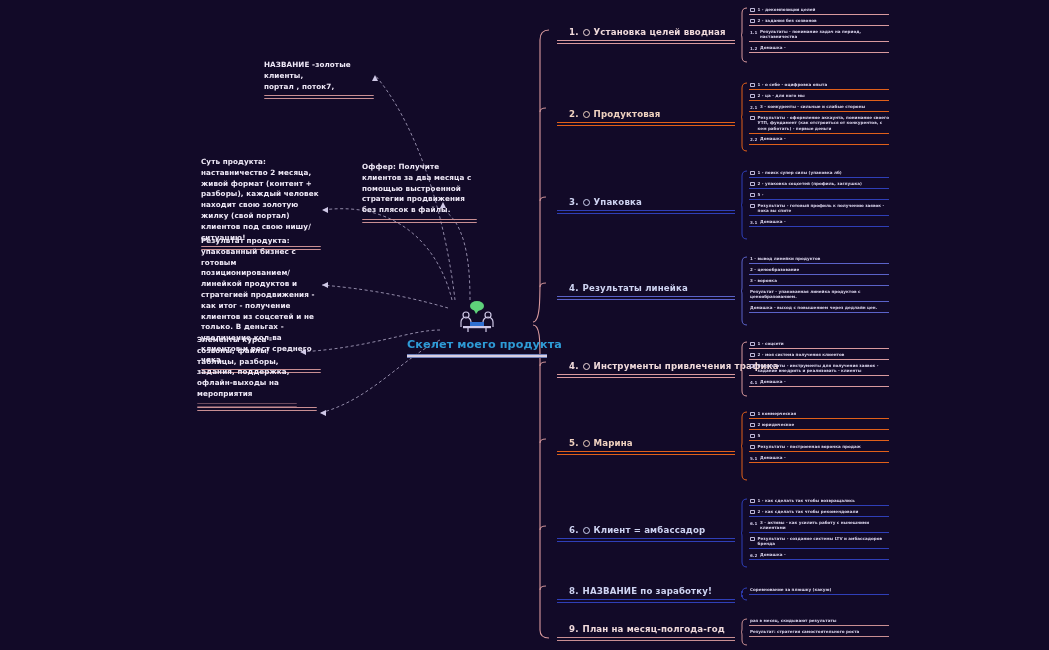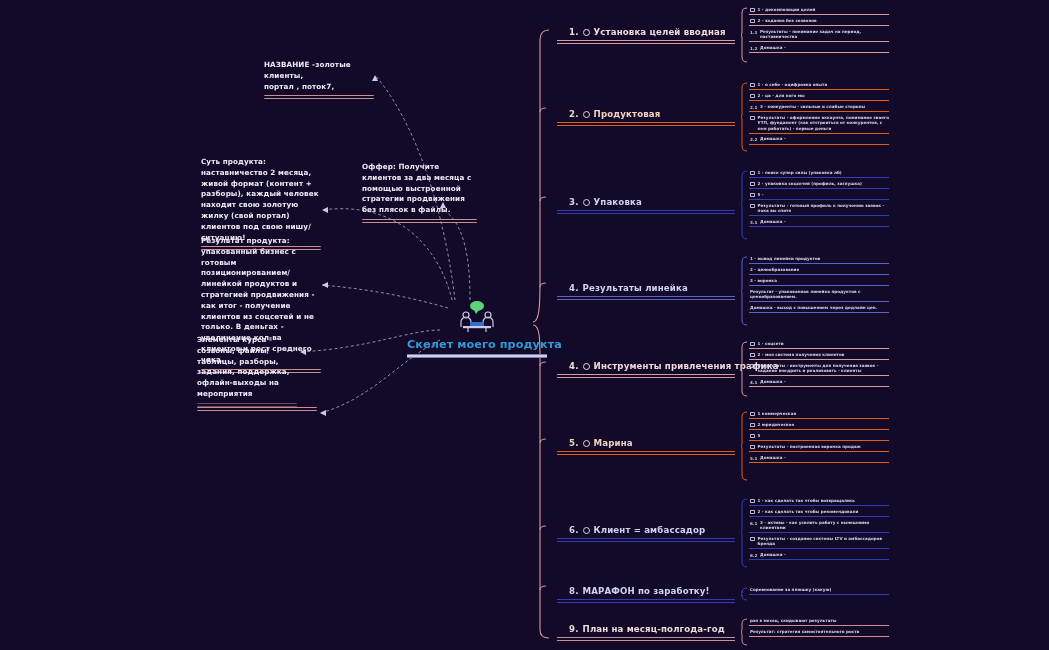--- a/index.html
+++ b/index.html
@@ -467,21 +467,21 @@
               <span class="stxt">Домашка -</span>
             </div>
             <div class="srule" style="background: rgb(47, 63, 184);"></div>
           </div>
         </div>
       </div>
       <div class="branch" style="left: 557px; top: 586px;">
         <div class="head" style="width: 190px;">
           <div class="label" style="color: rgb(207, 212, 242);">
             <span class="num">8.</span>
-            <span>МАРАФОН по заработку!</span>
+            <span>НАЗВАНИЕ по заработку!</span>
           </div>
           <div class="hrule" style="border-top: 1px solid rgb(47, 63, 184); border-bottom: 1px solid rgb(47, 63, 184);"></div>
         </div>
         <svg class="brace" width="8" height="14" viewBox="0 0 8 14" style="left: 183px; top: 1px;">
           <path d="M7,1 q-5,0 -5,5 L2,4 q0,3 -1,3 q1,0 1,3 L2,8 q0,5 5,5" fill="none" stroke="#2f3fb8" stroke-width="1"></path>
         </svg>
         <div class="subs" style="top: -1px;">
           <div class="sub">
             <div class="row">
               <span class="stxt">Соревнование за плюшку (какую)</span>

